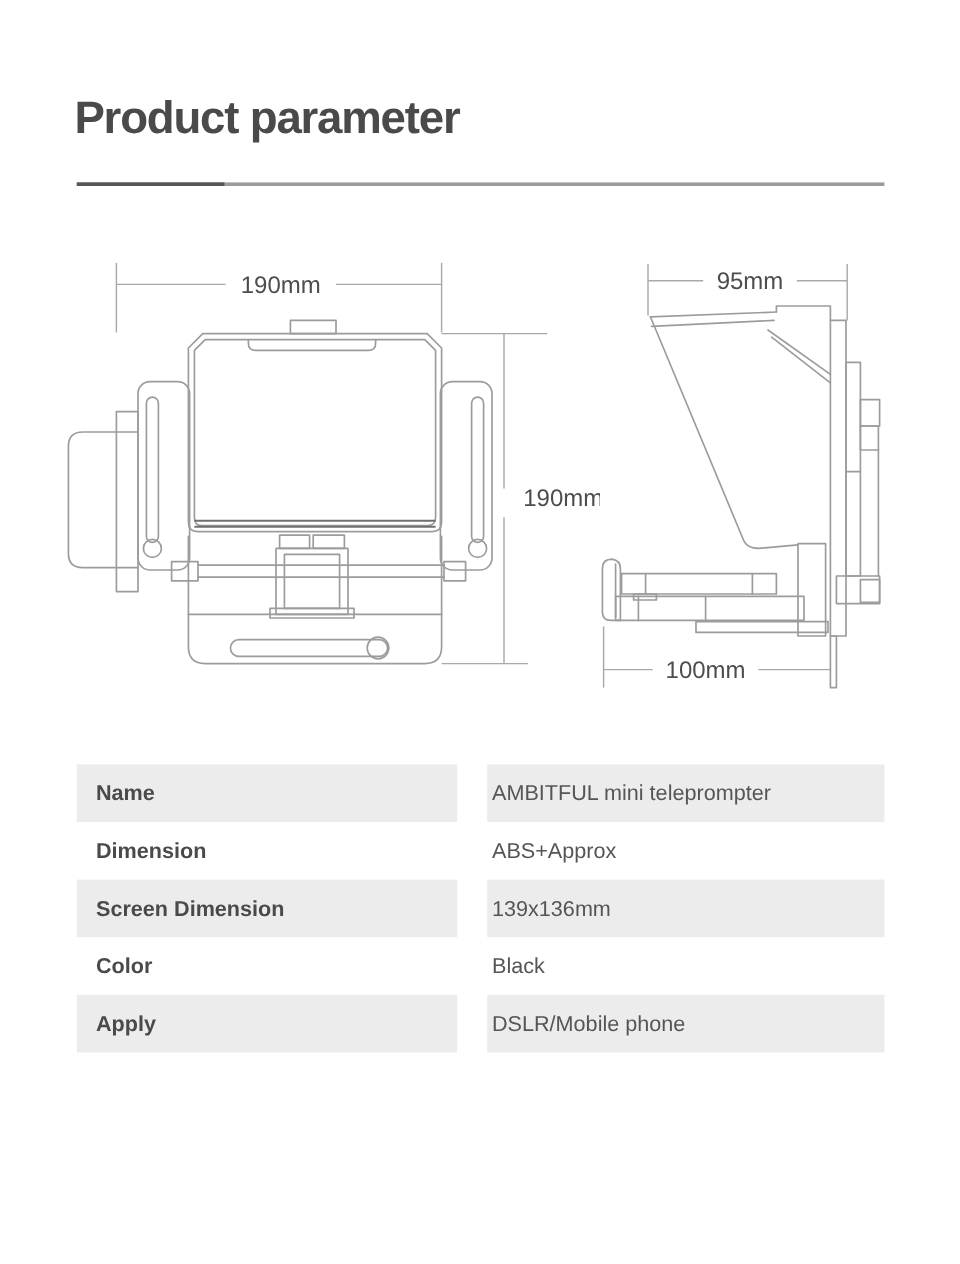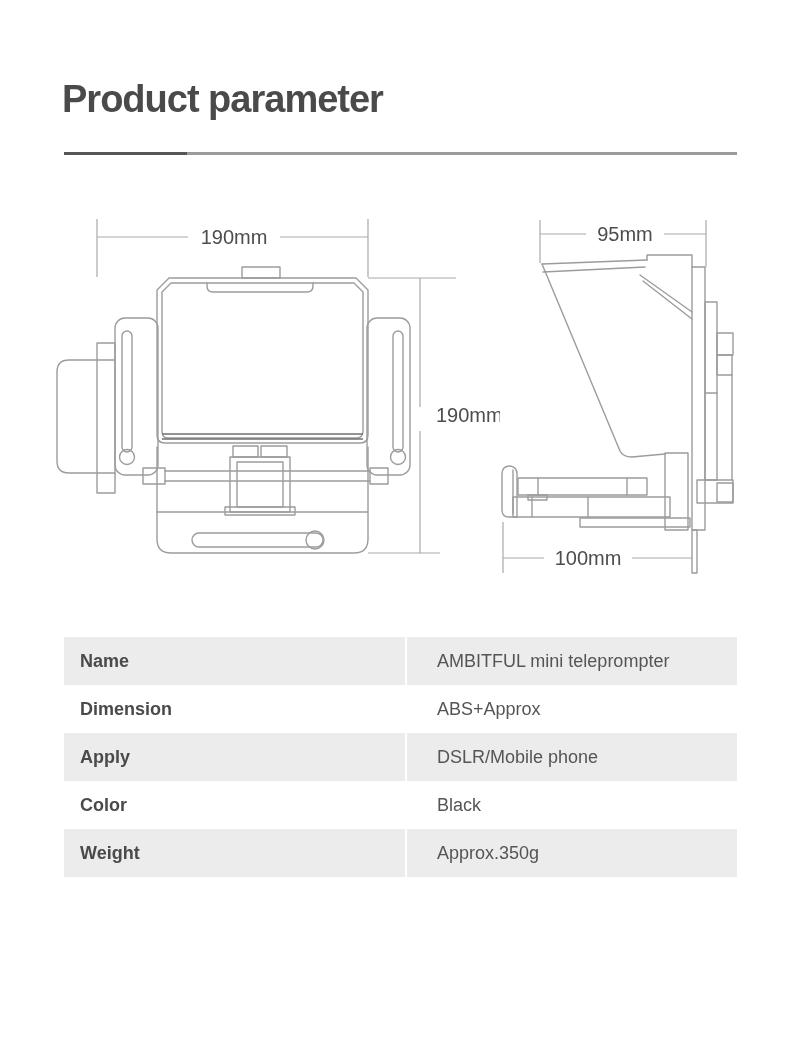--- a/index.html
+++ b/index.html
@@ -26,25 +26,25 @@
   .side-view-svg  { position:absolute; left:480px; top:215px; }
   .draw { stroke:#9c9c9c; stroke-width:1.4; fill:none; stroke-linejoin:round; stroke-linecap:round; }
   .draw-dark { stroke:#6f6f6f; stroke-width:1.6; fill:none; }
   .dim { stroke:#a9a9a9; stroke-width:1.2; fill:none; }
   .dim-text { fill:#4d4d4d; font-size:20px; font-family:"Liberation Sans", sans-serif; }
   
   .spec-table { position:absolute; left:64px; top:637px; width:673px; }
   .spec-row { display:flex; height:48px; }
   .spec-row .cell { box-sizing:border-box; display:flex; align-items:center; }
   .spec-row .label {
-    width:341px; margin-right:2px; padding-left:16px;
+    width:317px; margin-right:25px; padding-left:16px;
     font-weight:bold; font-size:18px; color:#4a4a4a;
   }
   .spec-row .value {
-    flex:1; padding-left:30px; font-size:18px; color:#555555;
+    flex:1; padding-left:4px; font-size:18px; color:#555555;
   }
   .spec-row:nth-child(odd) .cell { background:#ececec; }
 </style>
 </head>
 <body>
 
 <div class="page">
 
   <h1 class="page-title">Product parameter</h1>
 
@@ -165,26 +165,26 @@
   <div class="spec-table">
     <div class="spec-row">
       <div class="cell label">Name</div>
       <div class="cell value">AMBITFUL mini teleprompter</div>
     </div>
     <div class="spec-row">
       <div class="cell label">Dimension</div>
       <div class="cell value">ABS+Approx</div>
     </div>
     <div class="spec-row">
-      <div class="cell label">Apply</div>
-      <div class="cell value">DSLR/Mobile phone</div>
+      <div class="cell label">Screen Dimension</div>
+      <div class="cell value">139x136mm</div>
     </div>
     <div class="spec-row">
       <div class="cell label">Color</div>
       <div class="cell value">Black</div>
     </div>
     <div class="spec-row">
-      <div class="cell label">Weight</div>
-      <div class="cell value">Approx.350g</div>
+      <div class="cell label">Apply</div>
+      <div class="cell value">DSLR/Mobile phone</div>
     </div>
   </div>
 
 </div>
 
 </body></html>

